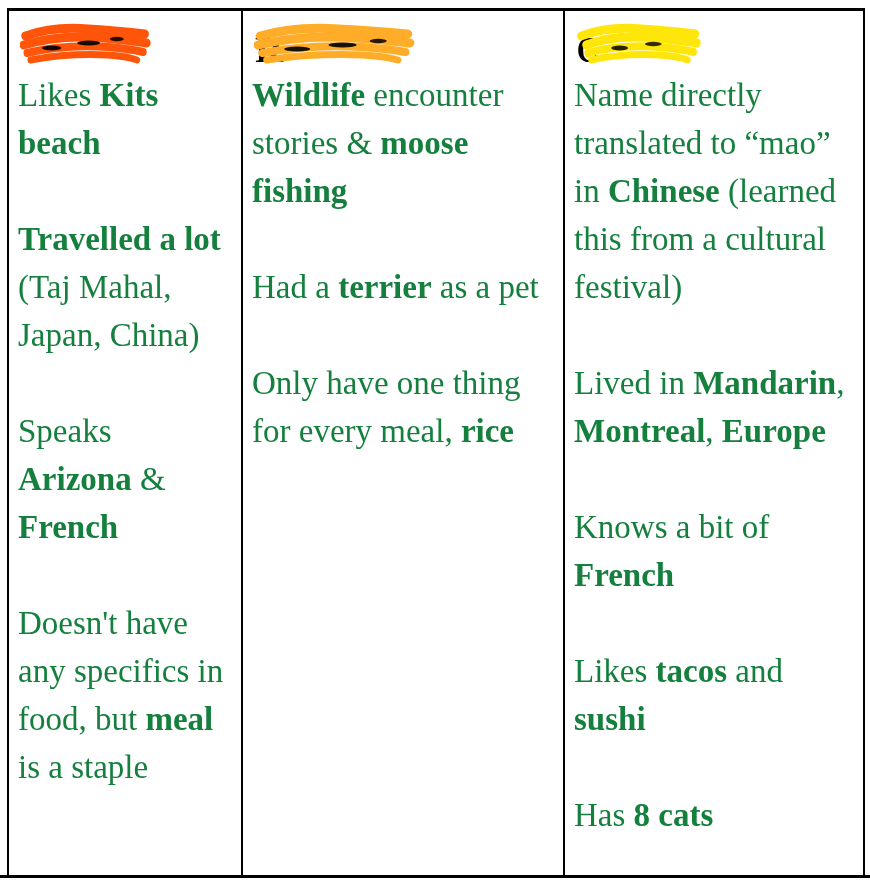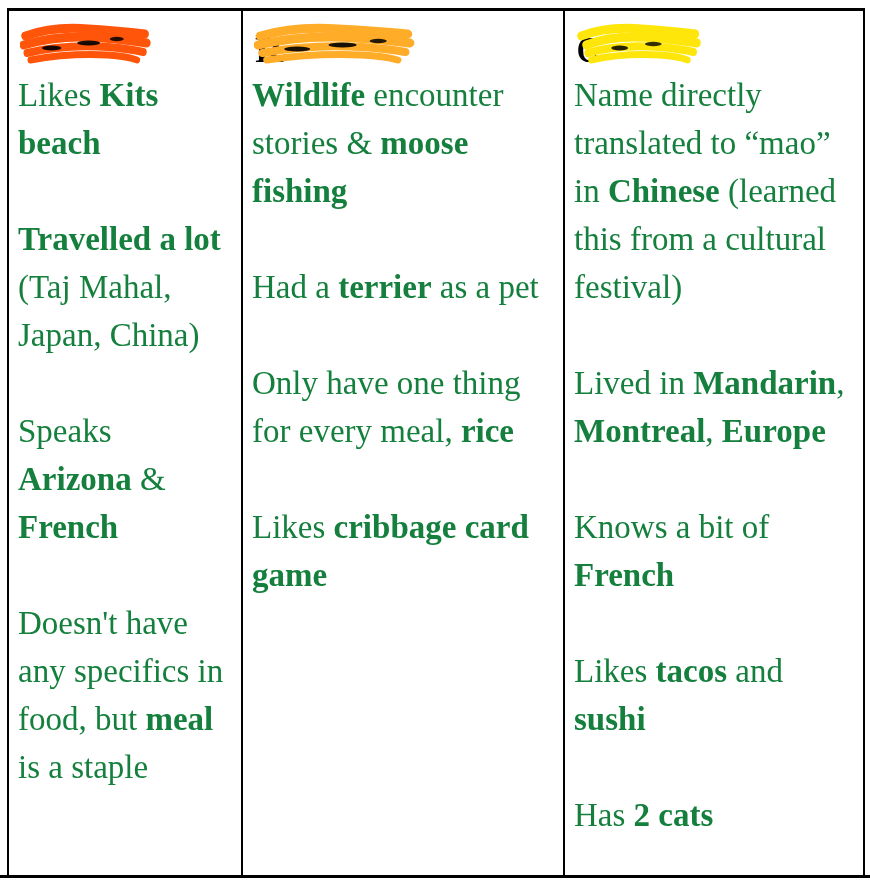--- a/index.html
+++ b/index.html
@@ -113,40 +113,39 @@
           <path class="stroke" d="M12 38 Q55 31 100 33 Q120 34 133 38" fill="none" stroke-width="7" stroke-linecap="round" stroke="#FFAC28"></path>
           <ellipse cx="40" cy="27" rx="12" ry="2.6" fill="#000" opacity="0.9"></ellipse>
           <ellipse cx="82" cy="23" rx="13" ry="2.4" fill="#000" opacity="0.9"></ellipse>
           <ellipse cx="115" cy="19" rx="8" ry="2.2" fill="#000" opacity="0.85"></ellipse>
         </svg>
       </div>
       <div class="facts">
           <p class="fact"><b>Wildlife</b><span> encounter stories &amp; </span><b>moose fishing</b></p>
           <p class="fact"><span>Had a </span><b>terrier</b><span> as a pet</span></p>
           <p class="fact"><span>Only have one thing for every meal, </span><b>rice</b></p>
-          <p class="fact"><span>Likes </span><b>cribbage card game</b></p>
         </div>
     </div>
 
     <div class="col">
       <div class="cell-header">
         <svg class="scribble" viewBox="0 0 150 46" preserveAspectRatio="none">
           <text class="fragment" x="1" y="40">C</text>
           <path class="stroke" d="M6 14 Q38 4 78 7 Q112 9 142 12" fill="none" stroke-width="9" stroke-linecap="round" stroke="#FFE60A"></path>
           <path class="stroke" d="M12 23 Q45 12 95 16 Q122 18 144 21" fill="none" stroke-width="9" stroke-linecap="round" stroke="#FFE60A"></path>
           <path class="stroke" d="M14 31 Q50 22 100 25 Q125 27 140 30" fill="none" stroke-width="8" stroke-linecap="round" stroke="#FFE60A"></path>
           <path class="stroke" d="M18 38 Q55 31 100 33 Q120 34 133 38" fill="none" stroke-width="7" stroke-linecap="round" stroke="#FFE60A"></path>
           <ellipse cx="52" cy="26" rx="10" ry="2.4" fill="#000" opacity="0.85"></ellipse>
           <ellipse cx="92" cy="22" rx="10" ry="2.2" fill="#000" opacity="0.8"></ellipse>
         </svg>
       </div>
       <div class="facts">
           <p class="fact"><span>Name directly translated to “mao” in </span><b>Chinese</b><span> (learned this from a cultural festival)</span></p>
           <p class="fact"><span>Lived in </span><b>Mandarin</b><span>, </span><b>Montreal</b><span>, </span><b>Europe</b></p>
           <p class="fact"><span>Knows a bit of </span><b>French</b></p>
           <p class="fact"><span>Likes </span><b>tacos</b><span> and </span><b>sushi</b></p>
-          <p class="fact"><span>Has </span><b>2 cats</b></p>
+          <p class="fact"><span>Has </span><b>8 cats</b></p>
         </div>
     </div>
 
   </div>
   <div class="bottom-rule"></div>
 </div>
 
 </body></html>

